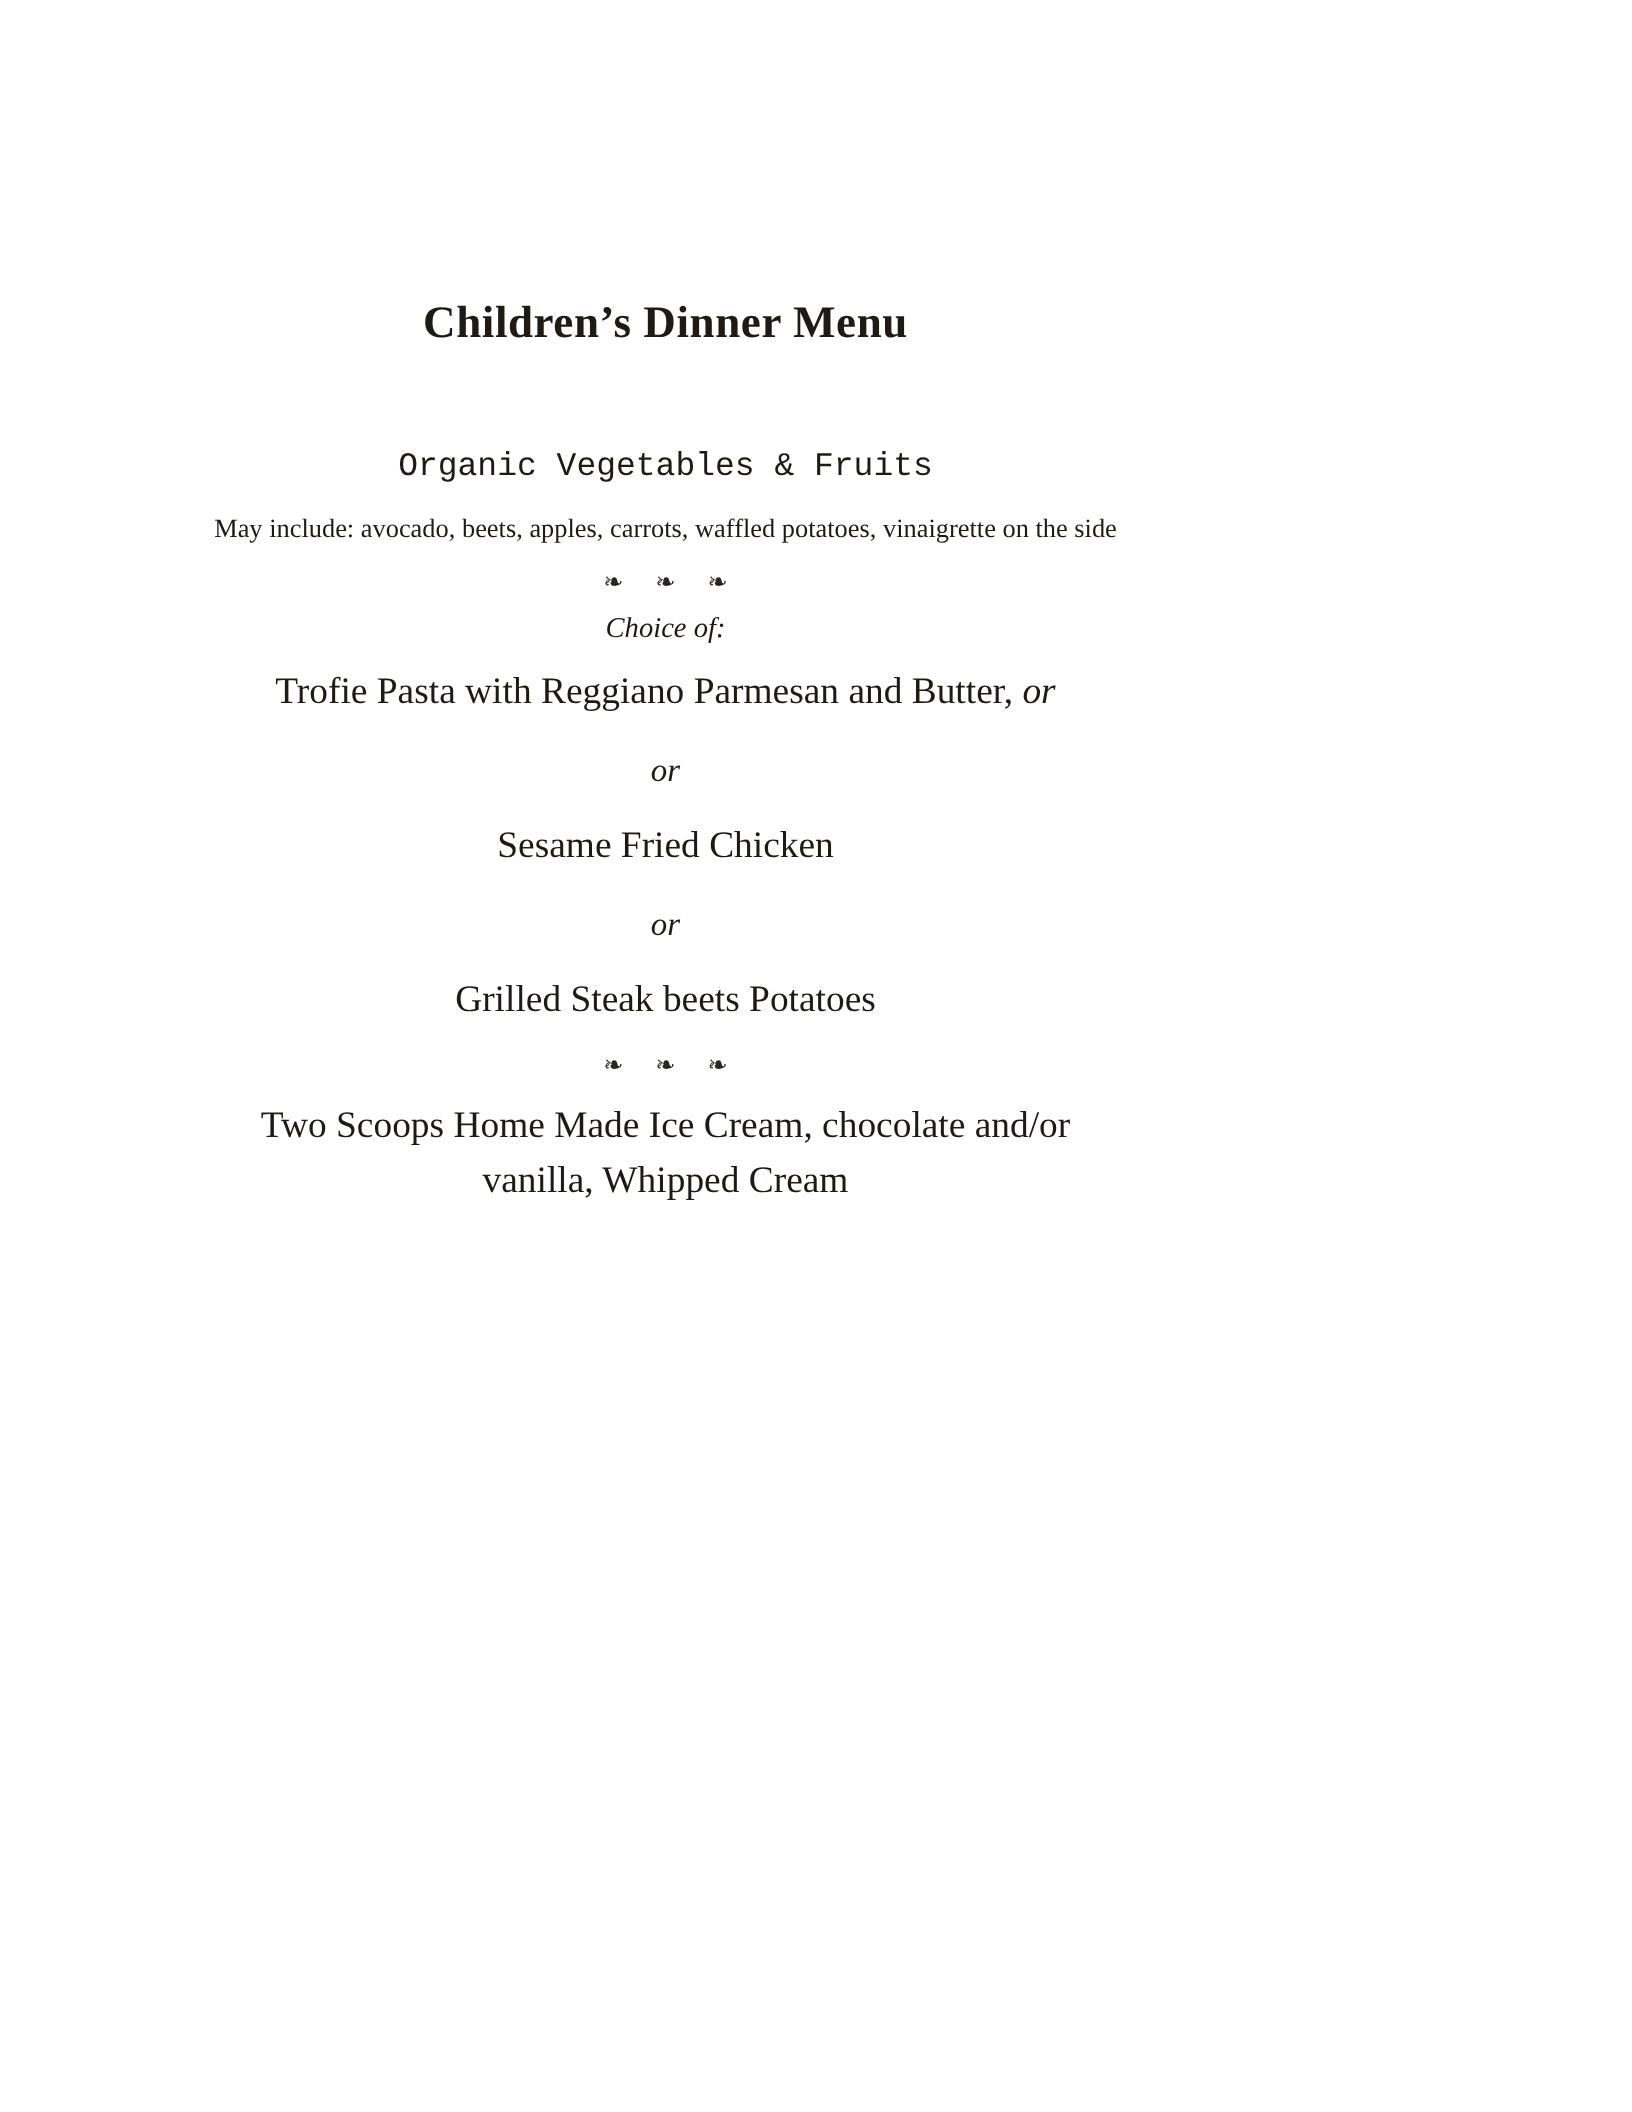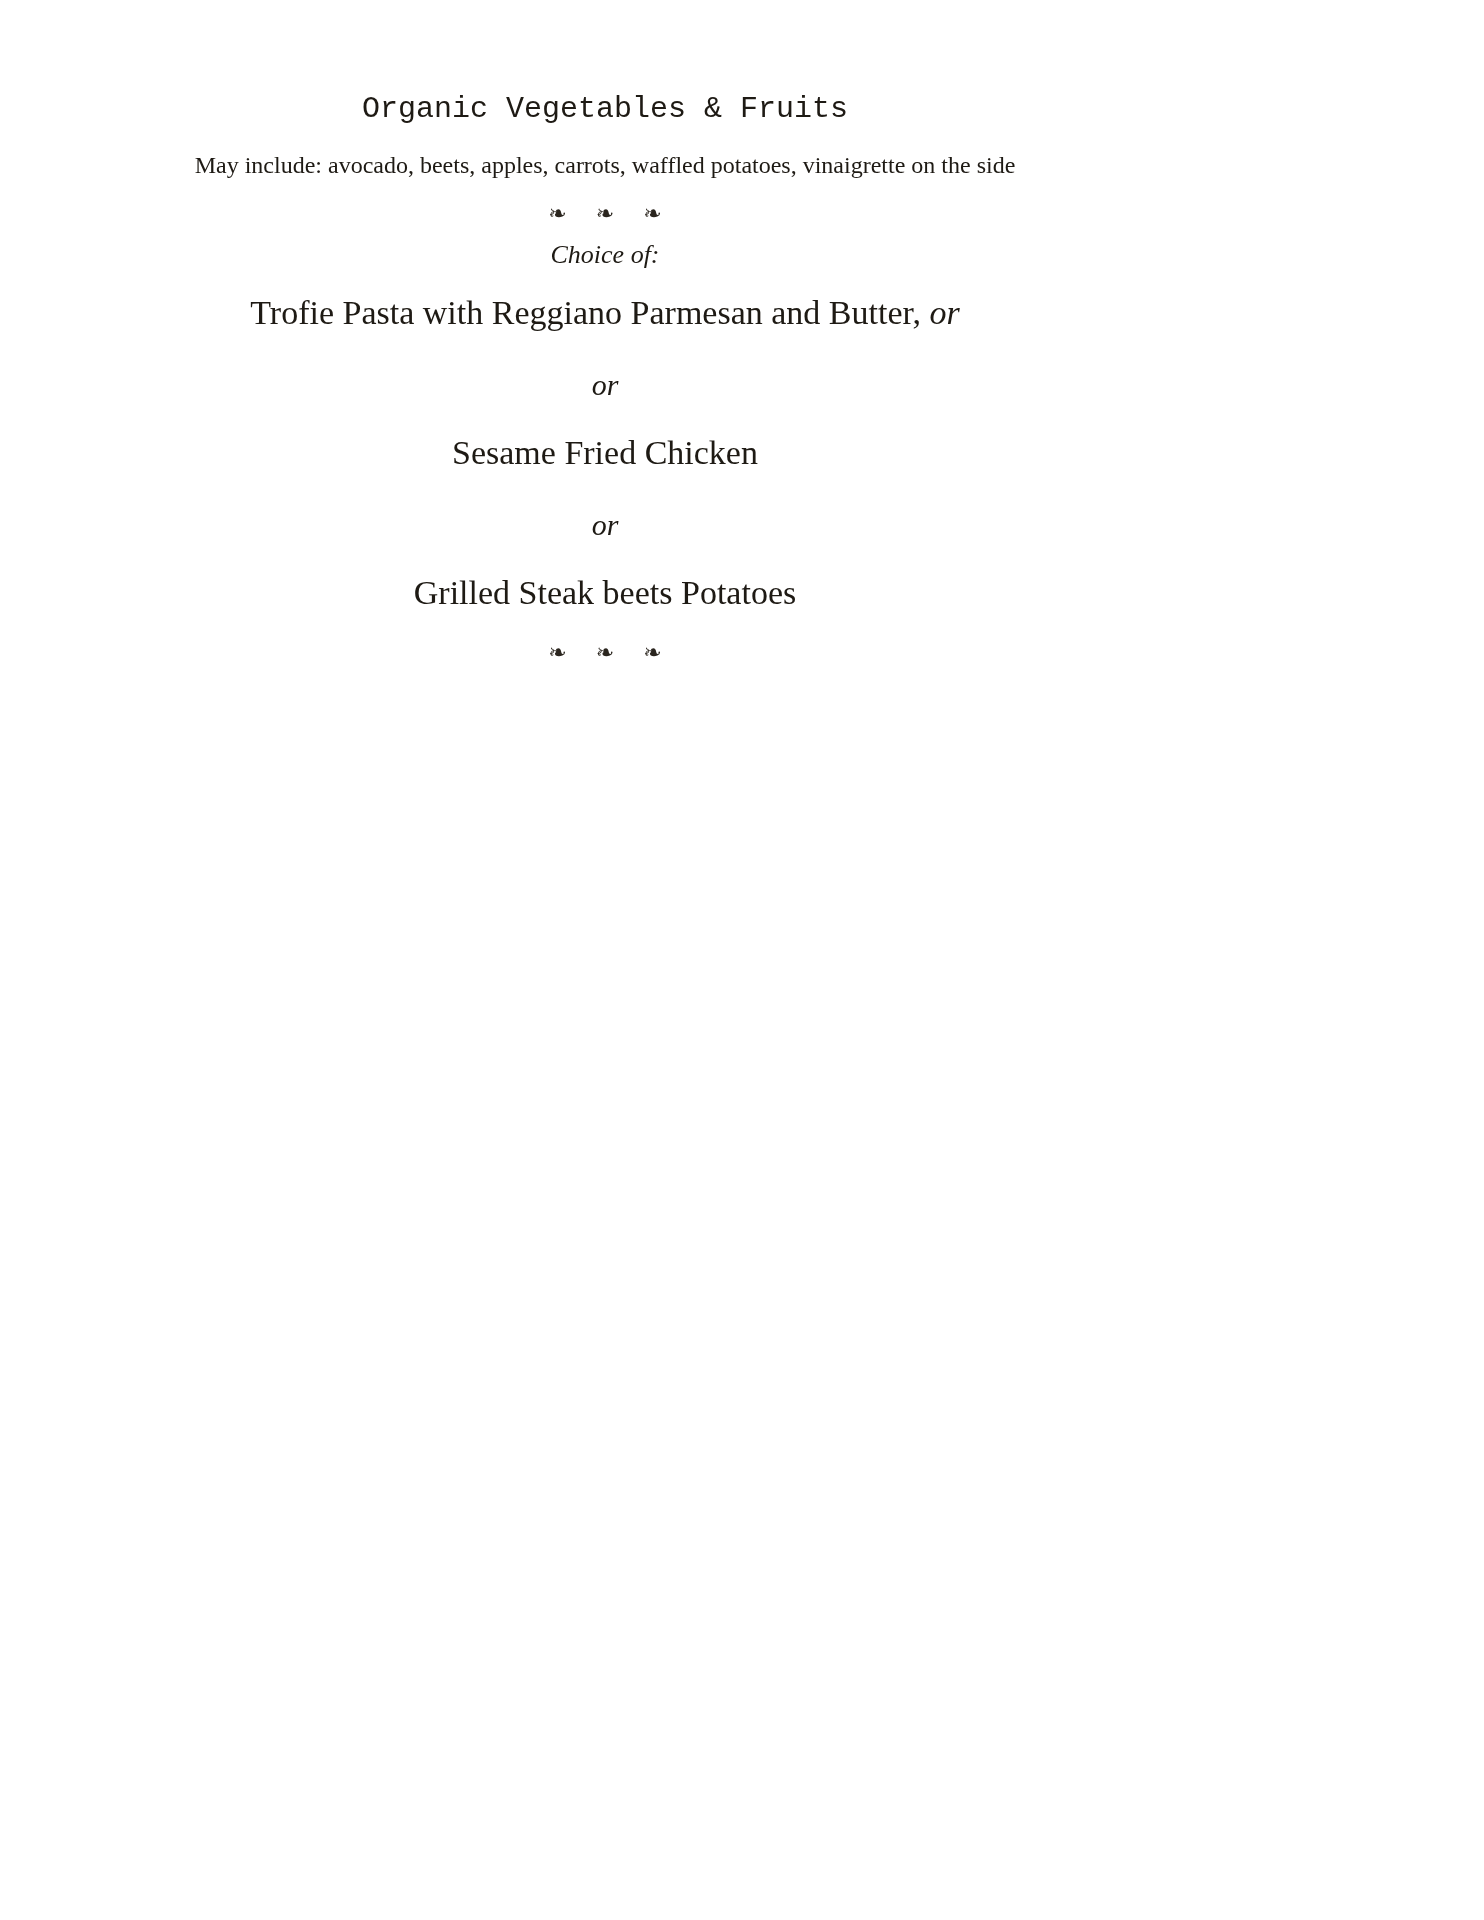--- a/index.html
+++ b/index.html
@@ -66,20 +66,21 @@
     font-style: italic;
   }
   .gap-md { margin-top: 26px; }
   .italic { font-style: italic; }
 </style>
 </head>
 <body>
 
 <main class="page">
 
+  <h1 class="title">Children’s Dinner Menu</h1>
 
 
   <h2 class="section-name">Organic Vegetables &amp; Fruits</h2>
 
   <p class="section-desc">May include: avocado, beets, apples, carrots, waffled potatoes, vinaigrette on the side</p>
 
   <p class="ornament">❧ ❧ ❧</p>
 
   <p class="choice">Choice of:</p>
 
@@ -91,14 +92,18 @@
   <p class="or-sep">or</p>
 
   <p class="entree gap-md">Sesame Fried Chicken</p>
 
   <p class="or-sep">or</p>
 
   <p class="entree gap-md">Grilled Steak beets Potatoes</p>
 
   <p class="ornament">❧ ❧ ❧</p>
 
+  <p class="entree">
+    <span>Two Scoops Home Made Ice Cream, chocolate and/or</span><br>
+    <span>vanilla, Whipped Cream</span>
+  </p>
 
 </main>
 
 </body></html>

